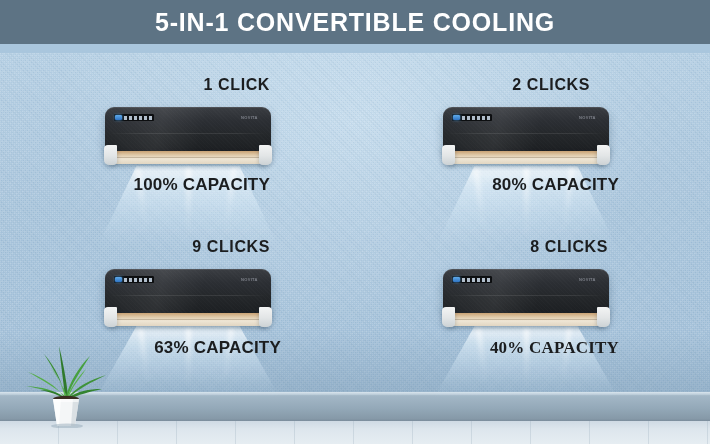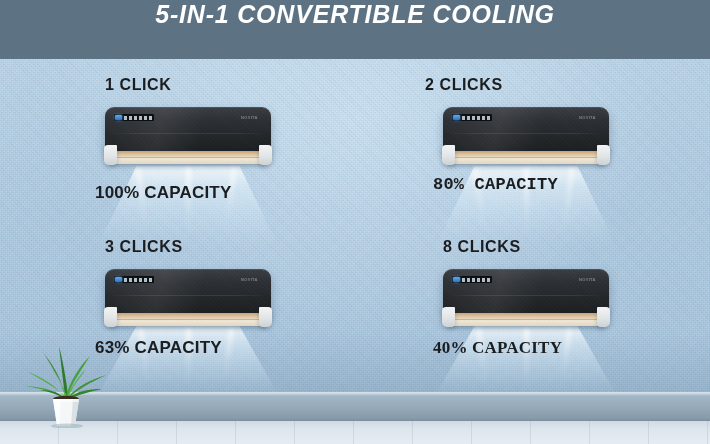--- a/index.html
+++ b/index.html
@@ -17,26 +17,26 @@
     height: 444px;
     overflow: hidden;
     background: #a9c6dd;
   }
 
   
   #header-band {
     position: absolute;
     left: 0; top: 0;
     width: 710px;
-    height: 59px;
+    height: 44px;
     background: #5d7384;
     z-index: 40;
     display: flex;
+    align-items: center;
     justify-content: center;
-    font-style: italic;
   }
   #header-title {
     color: #ffffff;
     font-size: 25px;
     font-weight: bold;
     letter-spacing: 0.8px;
     text-transform: uppercase;
     white-space: nowrap;
     font-family: "Liberation Sans", sans-serif;
   }
@@ -219,21 +219,21 @@
     background: linear-gradient(180deg, #f3f4f4 0%, #e2e5e6 55%, #ccd2d5 100%);
     box-shadow: 0 2px 4px rgba(30,55,75,0.28);
   }
   .ac-cap.left  { left: -1px;  border-radius: 4px 1px 4px 5px; }
   .ac-cap.right { right: -1px; border-radius: 1px 4px 5px 4px; }
 
   
   .click-label, .capacity-label {
     position: absolute;
     z-index: 25;
-    text-align: left;
+    text-align: right;
     color: #1b1d1f;
     font-weight: bold;
     white-space: nowrap;
     font-family: "Liberation Sans", sans-serif;
   }
   .click-label {
     font-size: 16px;
     letter-spacing: 0.6px;
   }
   .capacity-label {
@@ -300,44 +300,44 @@
       <div class="ac-display-segments"></div>
     </div>
     <div class="ac-brand">NOVITA</div>
     <div class="ac-louver">
       <div class="ac-louver-line"></div>
     </div>
     <div class="ac-cap left"></div>
     <div class="ac-cap right"></div>
   </div>
 
-  <div class="capacity-label" style="left:95px; top:175px; width:186px;margin-top:8px;">100% CAPACITY</div>
+  <div class="capacity-label" style="left:84px; top:175px; width:186px;">100% CAPACITY</div>
 
   <div class="click-label" style="left:425px; top:76px; width:165px;">2 CLICKS</div>
 
   <div class="ac-unit" style="left:443px; top:107px; width:166px; height:60px;">
     <div class="ac-body">
       <div class="ac-body-sheen"></div>
       <div class="ac-body-crease"></div>
     </div>
     <div class="ac-display">
       <div class="ac-display-led"></div>
       <div class="ac-display-segments"></div>
     </div>
     <div class="ac-brand">NOVITA</div>
     <div class="ac-louver">
       <div class="ac-louver-line"></div>
     </div>
     <div class="ac-cap left"></div>
     <div class="ac-cap right"></div>
   </div>
 
-  <div class="capacity-label" style="left:433px; top:175px; width:186px;font-family:Liberation Mono, monospace;">80% CAPACITY</div>
-
-  <div class="click-label" style="left:105px; top:238px; width:165px;">3 CLICKS</div>
+  <div class="capacity-label" style="left:433px; top:175px; width:186px;">80% CAPACITY</div>
+
+  <div class="click-label" style="left:105px; top:238px; width:165px;">9 CLICKS</div>
 
   <div class="ac-unit" style="left:105px; top:269px; width:166px; height:60px;">
     <div class="ac-body">
       <div class="ac-body-sheen"></div>
       <div class="ac-body-crease"></div>
     </div>
     <div class="ac-display">
       <div class="ac-display-led"></div>
       <div class="ac-display-segments"></div>
     </div>

